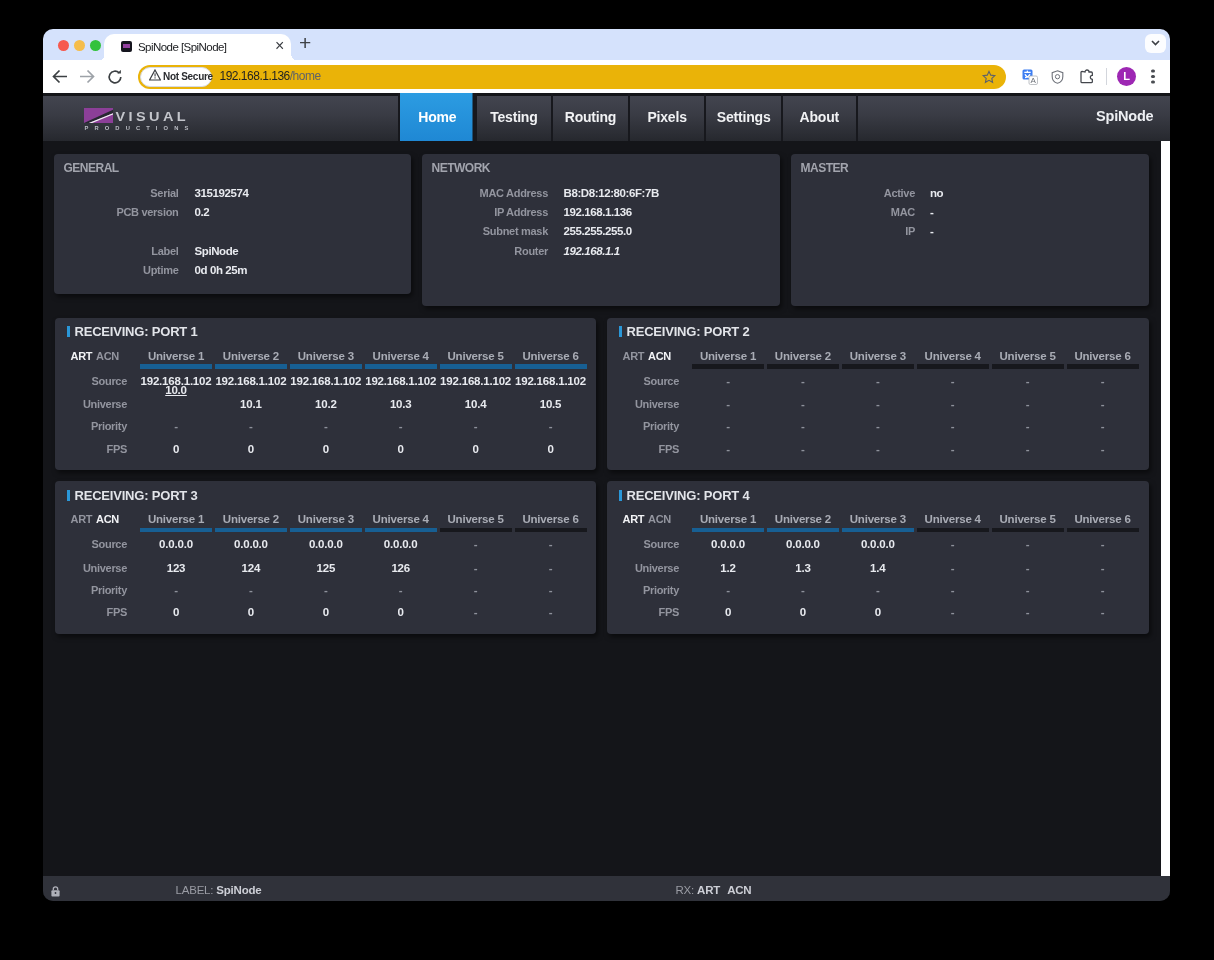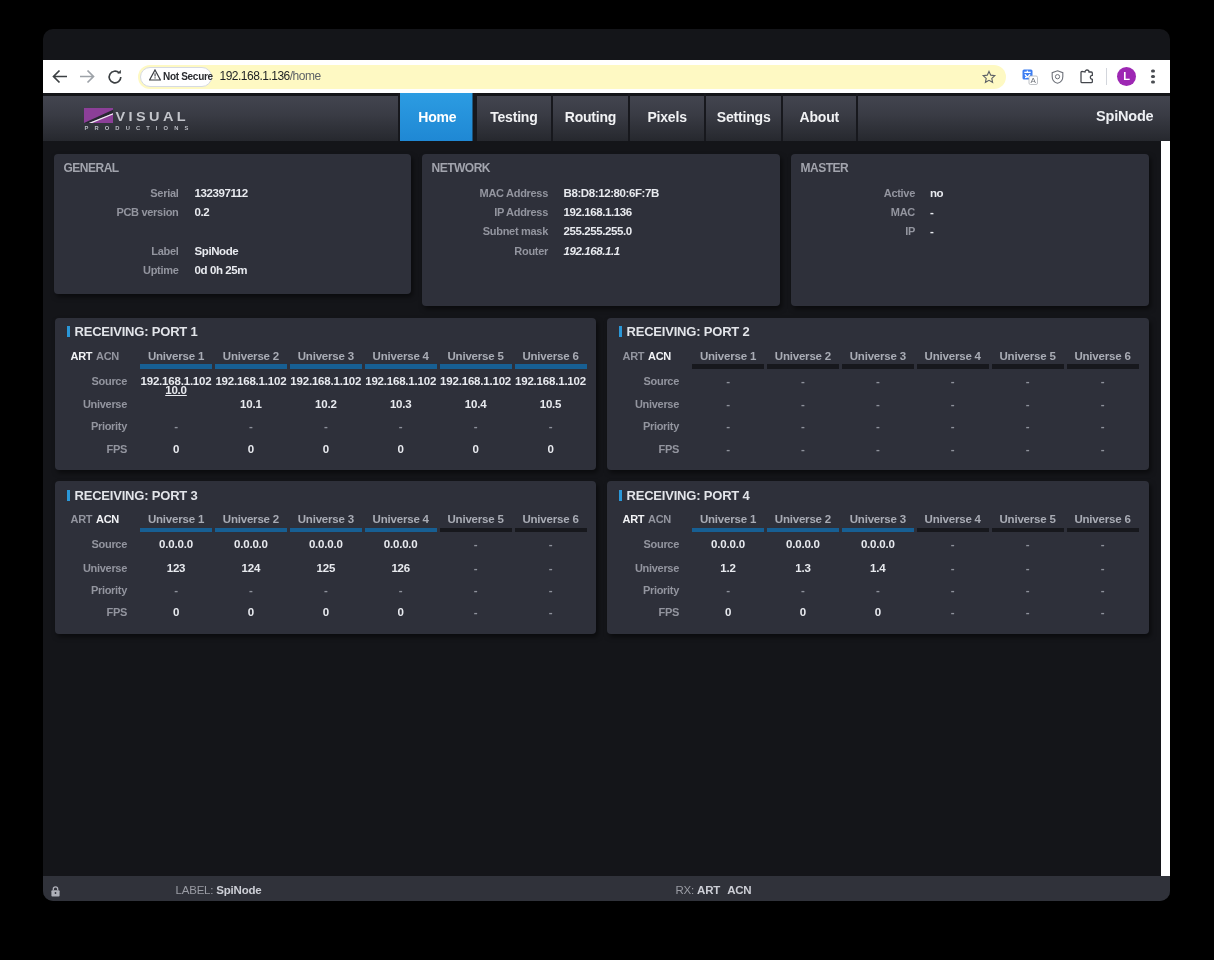--- a/index.html
+++ b/index.html
@@ -12,21 +12,21 @@
 #fava { position:absolute; left:17px; top:7.5px; width:10.5px; height:10.5px; background:#15151e; border-radius:2px; }
 #fava div { position:absolute; left:1.5px; top:3.2px; width:7.5px; height:3.6px; background:#93419f; }
 #tabtitle { position:absolute; left:34px; top:7px; font-size:11.5px; color:#202225; letter-spacing:-0.55px; }
 #tabx { position:absolute; left:171px; top:3.5px; font-size:16px; color:#3a3d42; }
 #newtab { position:absolute; left:256px; top:1.5px; font-size:21px; color:#3f4247; font-weight:400; }
 #chev { position:absolute; left:1102px; top:4.5px; width:21px; height:19px; background:#fcfdff; border-radius:6px; color:#3a3d44; font-size:11px; text-align:center; line-height:17px; }
 
 #tool { position:absolute; left:0; top:31px; width:100%; height:33px; background:#fff; }
 .tico { position:absolute; top:0; height:33px; display:flex; align-items:center; justify-content:center; }
  svg.tico { height:auto; display:block; }
-#pill { position:absolute; left:94.5px; top:4.5px; width:868px; height:24px; background:#fef9c3; border-radius:12px; }
+#pill { position:absolute; left:94.5px; top:4.5px; width:868px; height:24px; background:#eab308; border-radius:12px; }
 #chip { position:absolute; left:2.5px; top:2px; width:72px; height:20px; background:#fff; border:1px solid #d6dae3; border-radius:10px; padding:0; font-size:10px; letter-spacing:-0.3px; font-weight:bold; color:#2a2c30; line-height:18.5px; white-space:nowrap; text-indent:22px; }
 #urltxt { position:absolute; left:82px; top:4.5px; font-size:12px; letter-spacing:-0.5px; color:#1e2023; }
 #urltxt span { color:#5f6368; }
 
 #page { position:absolute; left:0; top:64px; width:100%; height:808px; background:#141519; }
 #hdr { position:absolute; left:0; top:0; width:100%; height:48px; border-top:3px solid #141519; background:linear-gradient(180deg,#43454f 0%,#3a3c45 40%,#26282e 100%); }
 #nav { position:absolute; left:355px; top:-3px; height:48px; display:flex; }
 .ni { width:76.6px; height:48px; border-left:2px solid #17181d; color:#f1f2f4; font-size:14px; letter-spacing:-0.2px; font-weight:bold; display:flex; align-items:center; justify-content:center; }
 .ni:last-child { border-right:2px solid #17181d; }
 .ni.act { background:linear-gradient(180deg,#2c9ce2,#1f88d4); color:#fff; box-shadow:inset -2.5px 0 0 #17181d; }
@@ -51,20 +51,38 @@
 .rlbl { position:absolute; text-align:right; font-size:11px; letter-spacing:-0.3px; font-weight:bold; color:#93959f; height:15px; line-height:15px; }
 
 #sb { position:absolute; top:48px; right:0; width:9.5px; height:735px; background:#fff; }
 #foot { position:absolute; left:0; bottom:0; width:100%; height:25px; background:#30323a; }
 .ftxt { position:absolute; top:8px; font-size:11.5px; letter-spacing:-0.2px; color:#9a9ca4; }
 .ftxt b { color:#cdcfd6; }
 </style>
 </head>
 <body>
 <div id="win">
+  <div id="tabs">
+    <div class="tl" style="left:14.5px;background:#f6594e;"></div>
+    <div class="tl" style="left:30.5px;background:#f5bd4b;"></div>
+    <div class="tl" style="left:46.5px;background:#33c23d;"></div>
+    <div id="tab">
+      <div id="fava">
+          <div></div>
+        </div>
+      <div id="tabtitle">SpiNode [SpiNode]</div>
+      <div id="tabx">×</div>
+    </div>
+    <div style="position:absolute;left:56.5px;top:27px;width:4.5px;height:4px;background:radial-gradient(circle at 0 0, #d5e2fc 4px, #fff 4.2px);"></div>
+    <div style="position:absolute;left:248px;top:27px;width:4.5px;height:4px;background:radial-gradient(circle at 100% 0, #d5e2fc 4px, #fff 4.2px);"></div>
+    <div id="newtab">+</div>
+    <div id="chev"><svg width="9" height="6" viewBox="0 0 9 6" style="margin-top:6.5px">
+          <path d="M1 1 L4.5 4.5 L8 1" fill="none" stroke="#3c3f45" stroke-width="1.6"></path>
+        </svg></div>
+  </div>
   <div id="tool">
     <svg class="tico" style="left:9px;top:9px" width="16" height="15" viewBox="0 0 16 15">
         <path d="M15 7.5 H2 M7.5 1.5 L1.5 7.5 L7.5 13.5" fill="none" stroke="#3c4043" stroke-width="1.7"></path>
       </svg>
     <svg class="tico" style="left:36px;top:9px" width="16" height="15" viewBox="0 0 16 15">
         <path d="M1 7.5 H14 M8.5 1.5 L14.5 7.5 L8.5 13.5" fill="none" stroke="#9da2a8" stroke-width="1.7"></path>
       </svg>
     <svg class="tico" style="left:64px;top:8.5px" width="16" height="16" viewBox="0 0 16 16">
         <path d="M13.8 8 a5.8 5.8 0 1 1 -1.7 -4.1" fill="none" stroke="#3c4043" stroke-width="1.7"></path>
         <path d="M13.9 0.8 V4.4 H10.3 Z" fill="#3c4043"></path>
@@ -130,21 +148,21 @@
         <div class="ni">Settings</div>
         <div class="ni">About</div>
       </div>
       <div id="devname">SpiNode</div>
     </div>
 
     <div class="card" style="left:11px;top:61px;width:357px;height:140px;">
       <div class="ctitle">GENERAL</div>
       <div class="row" style="top:31px;">
           <span class="lbl" style="left:0;width:124.5px;">Serial</span>
-          <span class="val" style="left:140.5px;">132397112</span>
+          <span class="val" style="left:140.5px;">315192574</span>
         </div>
       <div class="row" style="top:50.2px;">
           <span class="lbl" style="left:0;width:124.5px;">PCB version</span>
           <span class="val" style="left:140.5px;">0.2</span>
         </div>
       <div class="row" style="top:88.6px;">
           <span class="lbl" style="left:0;width:124.5px;">Label</span>
           <span class="val" style="left:140.5px;">SpiNode</span>
         </div>
       <div class="row" style="top:107.8px;">

